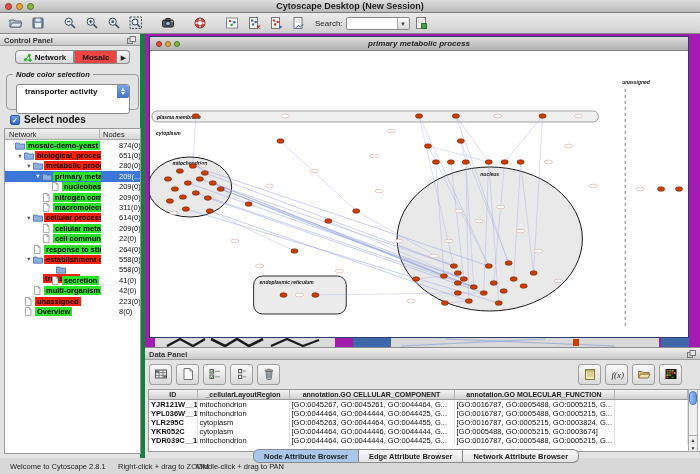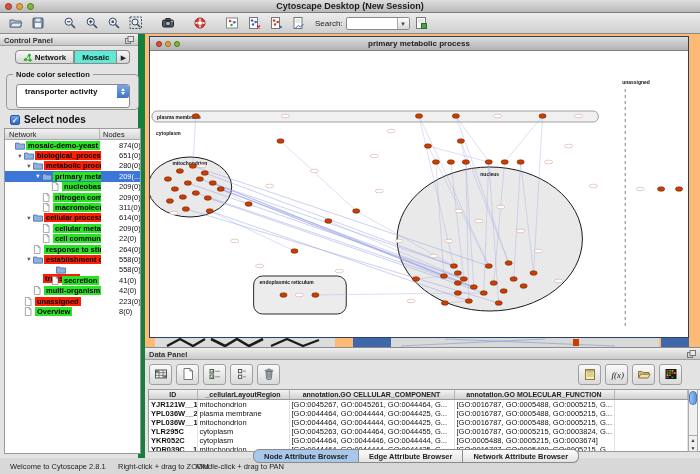--- a/index.html
+++ b/index.html
@@ -23,35 +23,35 @@
   .tbtn { width:20px; height:18px; display:inline-flex; align-items:center; justify-content:center; margin:0 1px; }
   .tsep { width:1px; height:14px; background:#aaa; margin:0 5px; }
   .search-label { font-size:8px; margin:0 3px 0 6px; color:#222; }
   #searchbox { width:64px; height:13px; background:#fff; border:1px solid #8a8a8a; border-radius:2px; display:inline-flex; }
   #searchbox .sfield { flex:1; }
   #searchbox .sarrow { width:12px; border-left:1px solid #aaa; background:linear-gradient(#fdfdfd,#d8d8d8);
     font-size:7px; line-height:11px; text-align:center; color:#444; }
 
   
   #control-panel { position:absolute; left:0; top:34px; width:145px; height:424px;
-    background:#e3e3e3; border-right:7px solid #15803d; }
+    background:#e3e3e3; border-right:5px solid #15803d; }
   .panel-header { height:12px; background:linear-gradient(#efefef,#c9c9c9); border-bottom:1px solid #9f9f9f;
     font-size:7.5px; font-weight:bold; color:#333; padding:2px 4px 0 4px; position:relative; }
   .panel-header .float-ic { position:absolute; right:4px; top:2px; }
   #cp-tabs { position:absolute; left:0; top:14px; width:145px; height:17px; display:flex; justify-content:center; align-items:center; }
   .cp-tab { height:14px; border:1px solid #8a8a8a; font-size:8px; font-weight:bold; padding:1px 7px 0 7px;
     background:linear-gradient(#f7f7f7,#d6d6d6); display:flex; align-items:center; gap:3px; }
   .cp-tab.first { border-radius:4px 0 0 4px; }
-  .cp-tab.active { background:#5eead4; }
+  .cp-tab.active { background:#ef4444; }
   .cp-tab-arrow { height:14px; width:13px; border:1px solid #8a8a8a; border-left:none; border-radius:0 4px 4px 0;
     background:linear-gradient(#f7f7f7,#d6d6d6); font-size:7px; text-align:center; line-height:13px; color:#222; }
   #color-group { position:absolute; left:6px; top:40px; width:133px; height:36px;
     border:1px solid #9a9a9a; border-radius:4px; }
-  #color-group .glabel { position:absolute; left:6px; top:-5px; background:#e3e3e3; padding:0 3px; font-size:7.5px; font-weight:bold; }
-  #color-select { position:absolute; left:9px; top:9px; width:114px; height:24px; background:#fff;
+  #color-group .glabel { position:absolute; left:6px; top:-5px; background:#e3e3e3; padding:0 3px; font-size:7.5px; font-weight:bold;font-style:italic; }
+  #color-select { position:absolute; left:9px; top:9px; width:114px; height:30px; background:#fff;
     border:1px solid #8a8a8a; border-radius:3px; font-size:8px; font-weight:bold; line-height:13px; padding-left:8px; }
   #color-select .stepper { position:absolute; right:0; top:0; width:12px; height:13px; border-radius:0 2px 2px 0;
     background:linear-gradient(#7aa6e8,#3f74c9); display:flex; flex-direction:column; align-items:center; justify-content:center; }
   .tri-up { width:0; height:0; border-left:2.5px solid transparent; border-right:2.5px solid transparent; border-bottom:3px solid #fff; margin-bottom:1px;}
   .tri-dn { width:0; height:0; border-left:2.5px solid transparent; border-right:2.5px solid transparent; border-top:3px solid #fff; }
   #select-nodes { position:absolute; left:10px; top:80px; display:flex; align-items:center; gap:4px; }
   #select-nodes .cb { width:10px; height:10px; border-radius:2px; background:linear-gradient(#6fa0e8,#2f63c0);
     border:1px solid #2a56a8; color:#fff; font-size:8px; line-height:9px; text-align:center; font-weight:bold; }
   #select-nodes .cblabel { font-size:10px; font-weight:bold; }
   #treebox { position:absolute; left:4px; top:94px; width:137px; bottom:4px; background:#fff; border:1px solid #9a9a9a; overflow:hidden; }
@@ -64,21 +64,21 @@
   .trow.sel .caret { color:#fff; }
   .trow .ticon { width:11px; flex:none; display:inline-flex; }
   .trow .tlabel { padding:0 2px; font-weight:bold; color:#000; overflow:hidden; }
   .trow .tlabel.green { background:#2ae327; }
   .trow .tlabel.red { background:#fb2005; }
   .trow .tarea { flex:none; width:96px; display:flex; overflow:hidden; align-items:center; }
   .trow .tcount { flex:1; padding-left:3px; color:#111; }
   .trow.sel .tcount { color:#fff; }
 
   
-  #desktop { position:absolute; left:145px; top:34px; width:555px; height:313px; background:#fdba74; }
+  #desktop { position:absolute; left:145px; top:34px; width:555px; height:313px; background:#a21caf;font-style:italic; }
   #netwin { position:absolute; left:4px; top:2px; width:540px; height:302px; border:1px solid #2c3f66;
     background:#fff; }
   #net-titlebar { height:14px; background:linear-gradient(#dcdcdc,#b2b2b2); border-bottom:1px solid #808080; position:relative; }
   #net-titlebar .title { text-align:center; font-size:8px; font-weight:bold; line-height:14px; color:#222; }
   #net-titlebar .lights { top:4px; left:6px; gap:3px; }
   #net-titlebar .light { width:6px; height:6px; }
   #graph { display:block; width:538px; height:286px; background:#fff; }
   #desk-frag { position:absolute; left:0; top:0; width:555px; height:313px; pointer-events:none; }
 
   
@@ -779,27 +779,20 @@
         </thead>
         <tbody>
           <tr>
             <td class="idc">YJR121W__1</td>
             <td class="">mitochondrion</td>
             <td class="">[GO:0045267, GO:0045261, GO:0044464, G...</td>
             <td class="">[GO:0016787, GO:0005488, GO:0005215, G...</td>
             <td></td>
           </tr>
           <tr>
-            <td class="idc">YPL036W__2</td>
-            <td class="">plasma membrane</td>
-            <td class="">[GO:0044464, GO:0044444, GO:0044425, G...</td>
-            <td class="">[GO:0016787, GO:0005488, GO:0005215, G...</td>
-            <td></td>
-          </tr>
-          <tr>
             <td class="idc">YPL036W__1</td>
             <td class="">mitochondrion</td>
             <td class="">[GO:0044464, GO:0044444, GO:0044425, G...</td>
             <td class="">[GO:0016787, GO:0005488, GO:0005215, G...</td>
             <td></td>
           </tr>
           <tr>
             <td class="idc">YLR295C</td>
             <td class="">cytoplasm</td>
             <td class="">[GO:0045263, GO:0044464, GO:0044455, G...</td>

